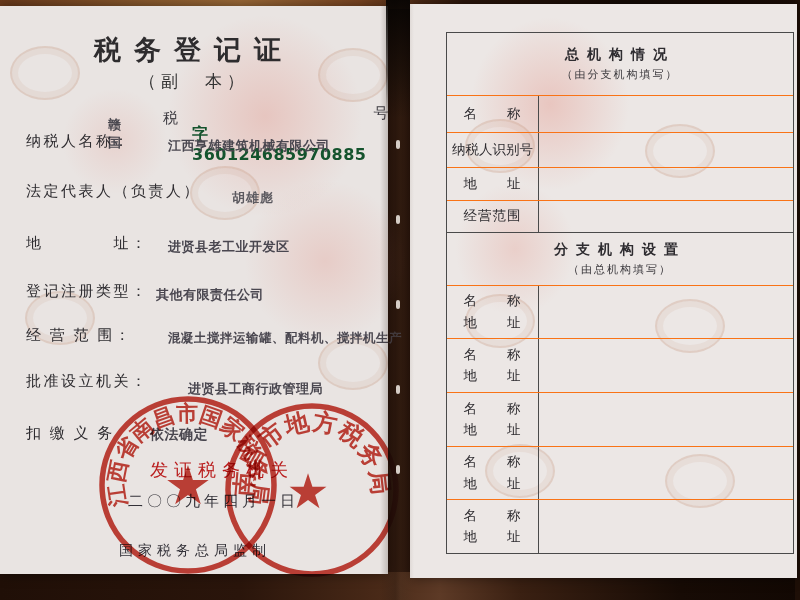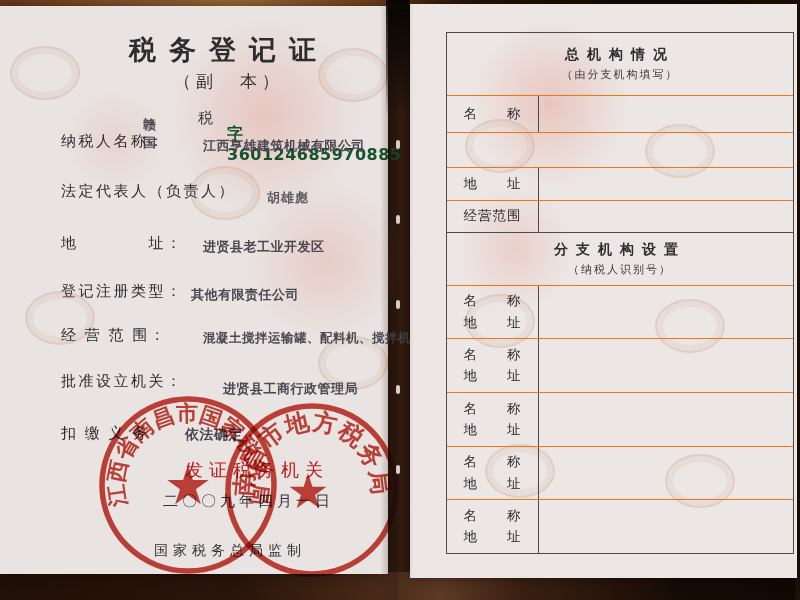--- a/index.html
+++ b/index.html
@@ -18,21 +18,21 @@
   .seam{position:absolute;left:380px;top:0;width:34px;height:600px;
     background:linear-gradient(90deg,rgba(40,25,15,0) 0%,rgba(45,28,18,.40) 45%,rgba(70,50,35,.25) 60%,rgba(40,25,15,0) 100%);}
   .seam-top{position:absolute;left:386px;top:0;width:24px;height:118px;
     background:linear-gradient(180deg,rgba(5,3,2,.92) 0%,rgba(15,9,5,.55) 60%,rgba(20,12,7,0) 100%);}
   .stitch{position:absolute;width:4px;height:9px;background:#d5cdc6;border-radius:2px;left:396px;}
   
   .stain{position:absolute;border-radius:50%;pointer-events:none;}
   .wm{position:absolute;width:66px;height:50px;border:2px solid rgba(196,146,120,.30);
       border-radius:50%;box-shadow:inset 0 0 0 6px rgba(196,146,120,.12);pointer-events:none;}
   
-  .abs{position:absolute;padding-left:35px;}
+  .abs{position:absolute;}
   .title{left:0;top:26px;width:100%;text-align:center;font-size:27px;font-weight:bold;
     letter-spacing:13px;color:#2e2c2e;}
   .subtitle{left:0;top:64px;width:100%;text-align:center;font-size:17px;letter-spacing:5px;color:#333;}
   .certline{left:108px;top:98px;width:278px;display:flex;align-items:flex-start;color:#3c3a40;}
   .cert-region{font-size:13px;font-weight:bold;margin-top:12px;color:#4a4850;}
   .cert-tax{font-size:15px;margin-left:42px;margin-top:5px;}
   .cert-serial{font-family:"DejaVu Sans",sans-serif;font-size:16px;font-weight:bold;margin-left:14px;
     margin-top:20px;letter-spacing:.5px;color:#14532d;}
   .cert-suffix{font-size:15px;margin-left:7px;}
   .flabel{font-size:15px;letter-spacing:2.5px;color:#2e2c30;white-space:nowrap;}
@@ -154,34 +154,35 @@
       <div class="tbl-sec h62" style="border-top:none;">
         <div class="sec-title">总机构情况</div>
         <div class="sec-sub">（由分支机构填写）</div>
       </div>
 
       <div class="trow h38">
         <div class="tlabel">名　　称</div>
         <div class="tvalue"></div>
       </div>
       <div class="trow h35">
+        <div class="tlabel" style="letter-spacing:0;">纳税人识别号</div>
         <div class="tvalue"></div>
       </div>
       <div class="trow h33">
         <div class="tlabel">地　　址</div>
         <div class="tvalue"></div>
       </div>
       <div class="trow h32">
         <div class="tlabel">经营范围</div>
         <div class="tvalue"></div>
       </div>
 
       <div class="tbl-sec h52" style="border-top:1px solid #4a4a4a;">
         <div class="sec-title">分支机构设置</div>
-        <div class="sec-sub">（纳税人识别号）</div>
+        <div class="sec-sub">（由总机构填写）</div>
       </div>
 
       <div class="trow grp h54">
         <div class="tlabel">
           <span>名　　称</span>
           <span>地　　址</span>
         </div>
         <div class="tvalue"></div>
       </div>
       <div class="trow grp h54">

